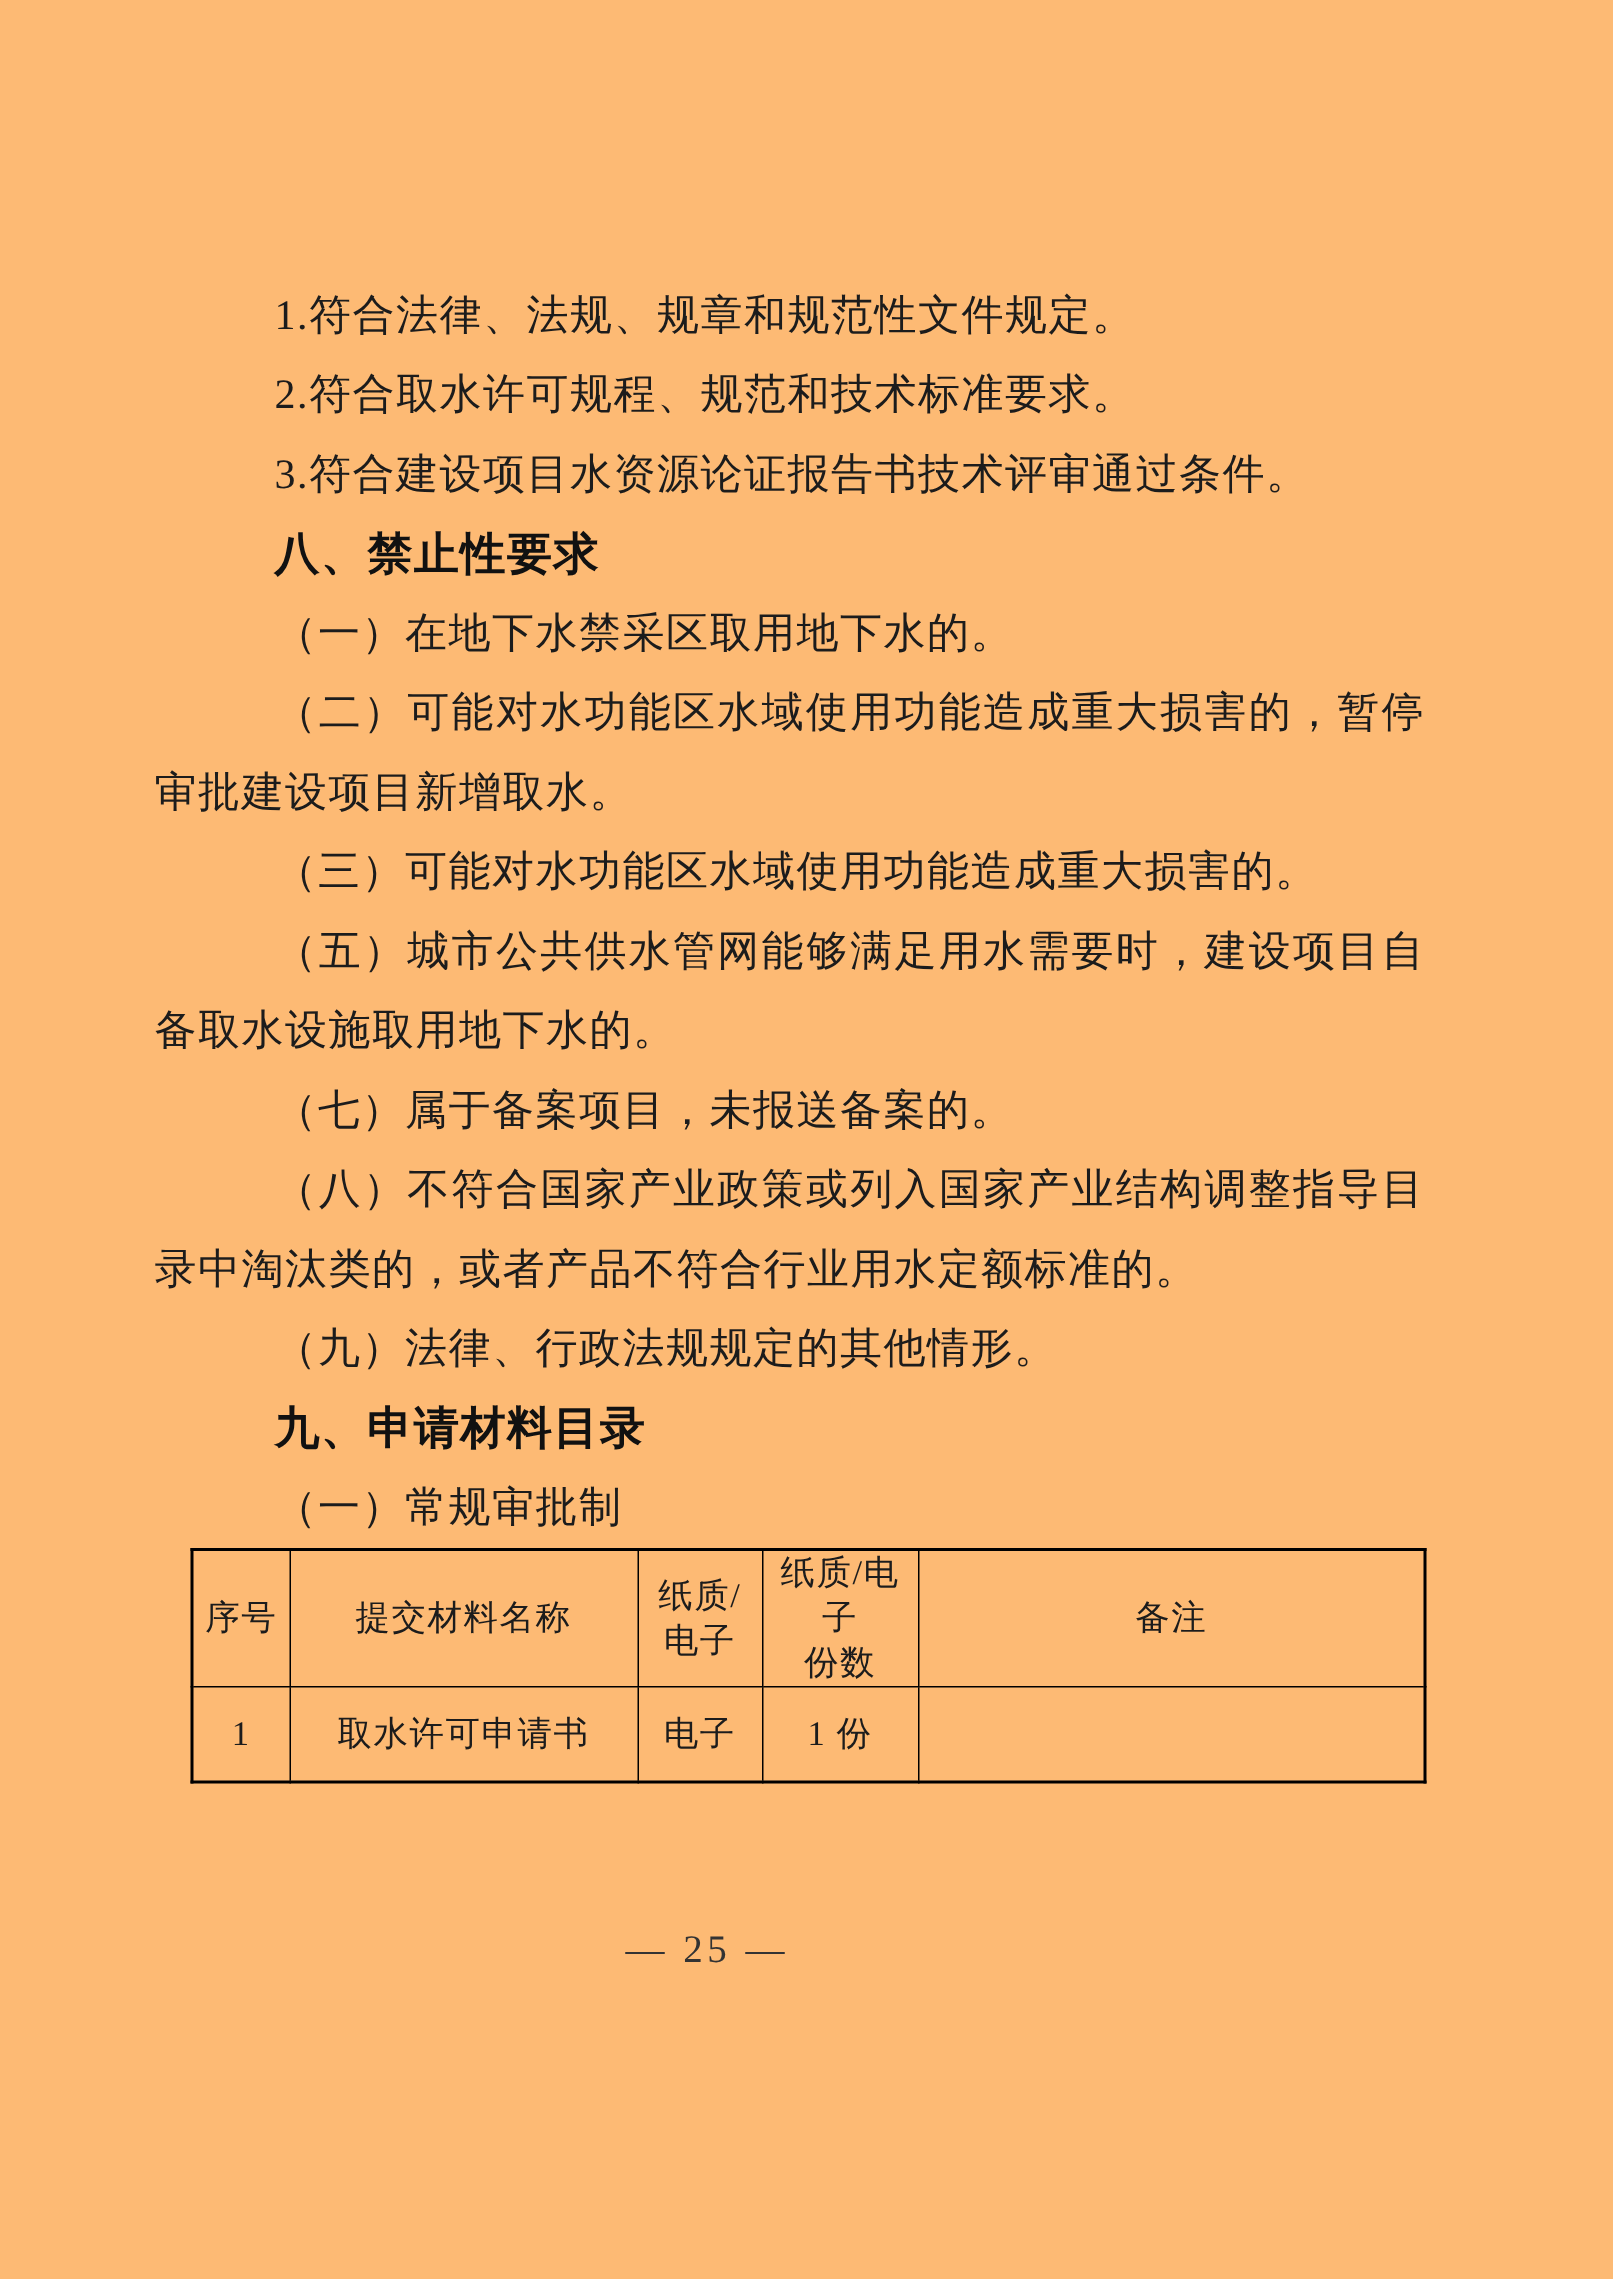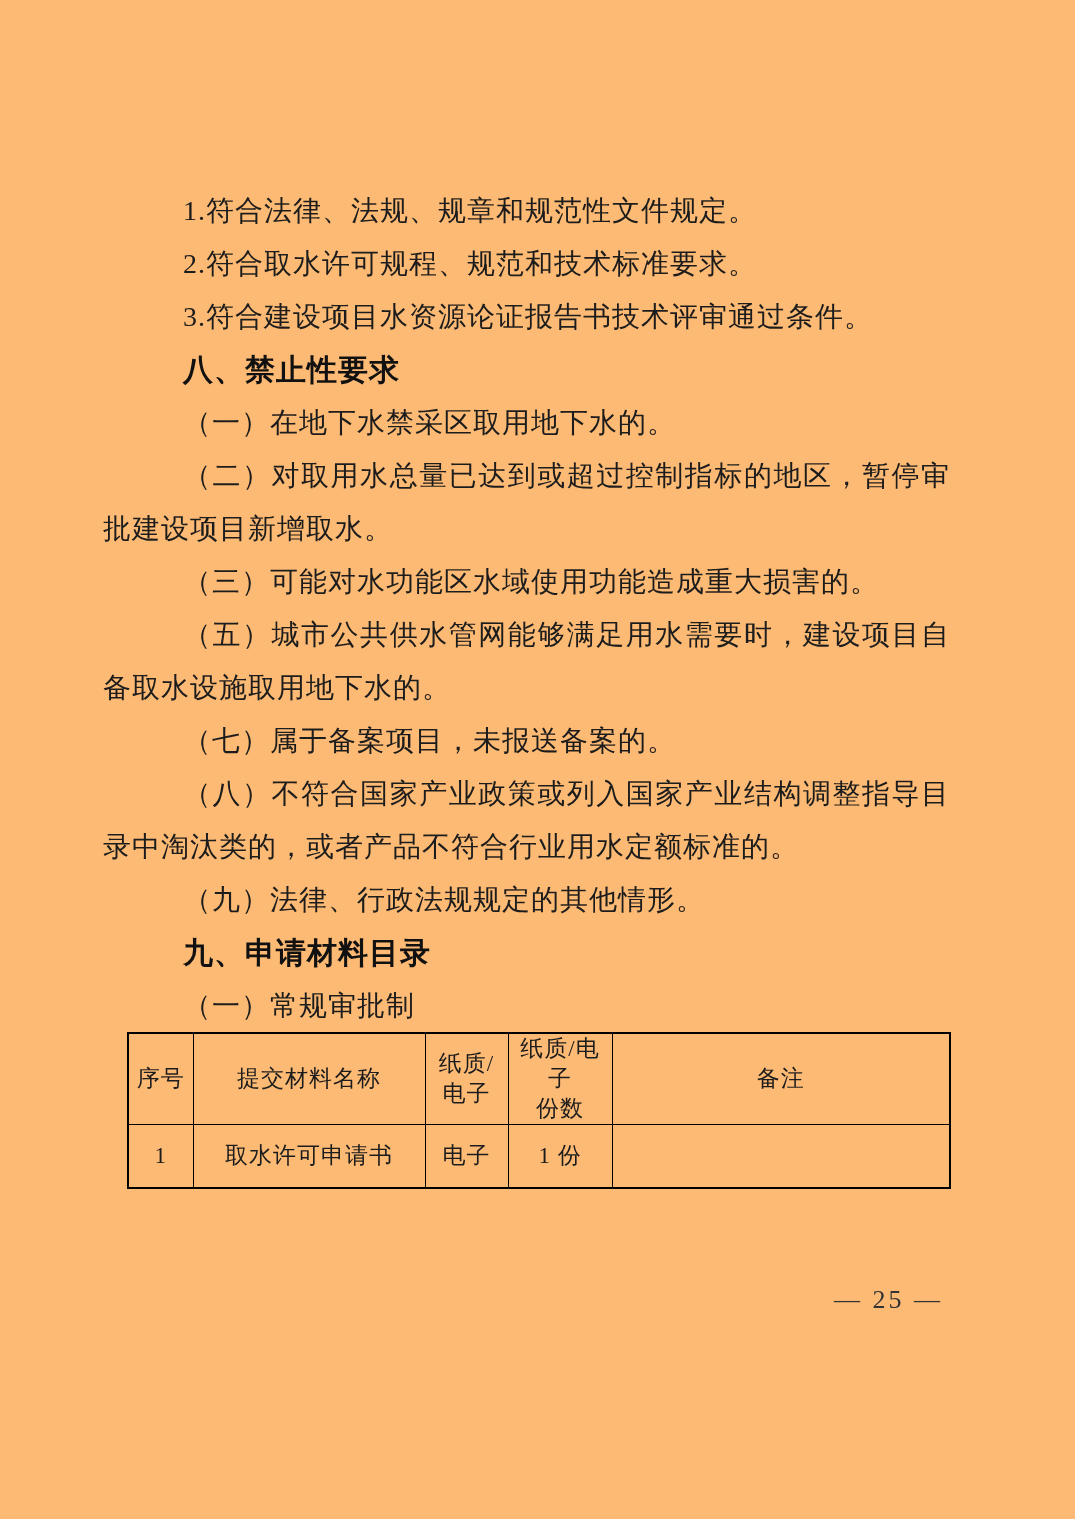--- a/index.html
+++ b/index.html
@@ -53,41 +53,41 @@
     letter-spacing: 1px;
     line-height: 30px;
     color: #1c1c1c;
   }
   tr.header-row { height: 69px; }
   tr.data-row   { height: 63px; }
   .cell-line { display: block; }
   .footer {
     margin-top: 96px;
     padding-right: 132px;
-    text-align: right;
+    text-align: center;
     font-size: 26px;
     letter-spacing: 3px;
     color: #333333;
     font-family: "Liberation Serif", "DejaVu Serif", serif;
   }
 </style>
 </head>
 <body>
 
 <div class="page">
   <div class="content">
 
     <p class="para">1.符合法律、法规、规章和规范性文件规定。</p>
     <p class="para">2.符合取水许可规程、规范和技术标准要求。</p>
     <p class="para">3.符合建设项目水资源论证报告书技术评审通过条件。</p>
 
     <h2 class="heading">八、禁止性要求</h2>
 
     <p class="para">（一）在地下水禁采区取用地下水的。</p>
-    <p class="para">（二）对取用水总量已达到或超过控制指标的地区，暂停审批建设项目新增取水。</p>
+    <p class="para">（二）可能对水功能区水域使用功能造成重大损害的，暂停审批建设项目新增取水。</p>
     <p class="para">（三）可能对水功能区水域使用功能造成重大损害的。</p>
     <p class="para">（五）城市公共供水管网能够满足用水需要时，建设项目自备取水设施取用地下水的。</p>
     <p class="para">（七）属于备案项目，未报送备案的。</p>
     <p class="para">（八）不符合国家产业政策或列入国家产业结构调整指导目录中淘汰类的，或者产品不符合行业用水定额标准的。</p>
     <p class="para">（九）法律、行政法规规定的其他情形。</p>
 
     <h2 class="heading">九、申请材料目录</h2>
 
     <p class="para">（一）常规审批制</p>
 

